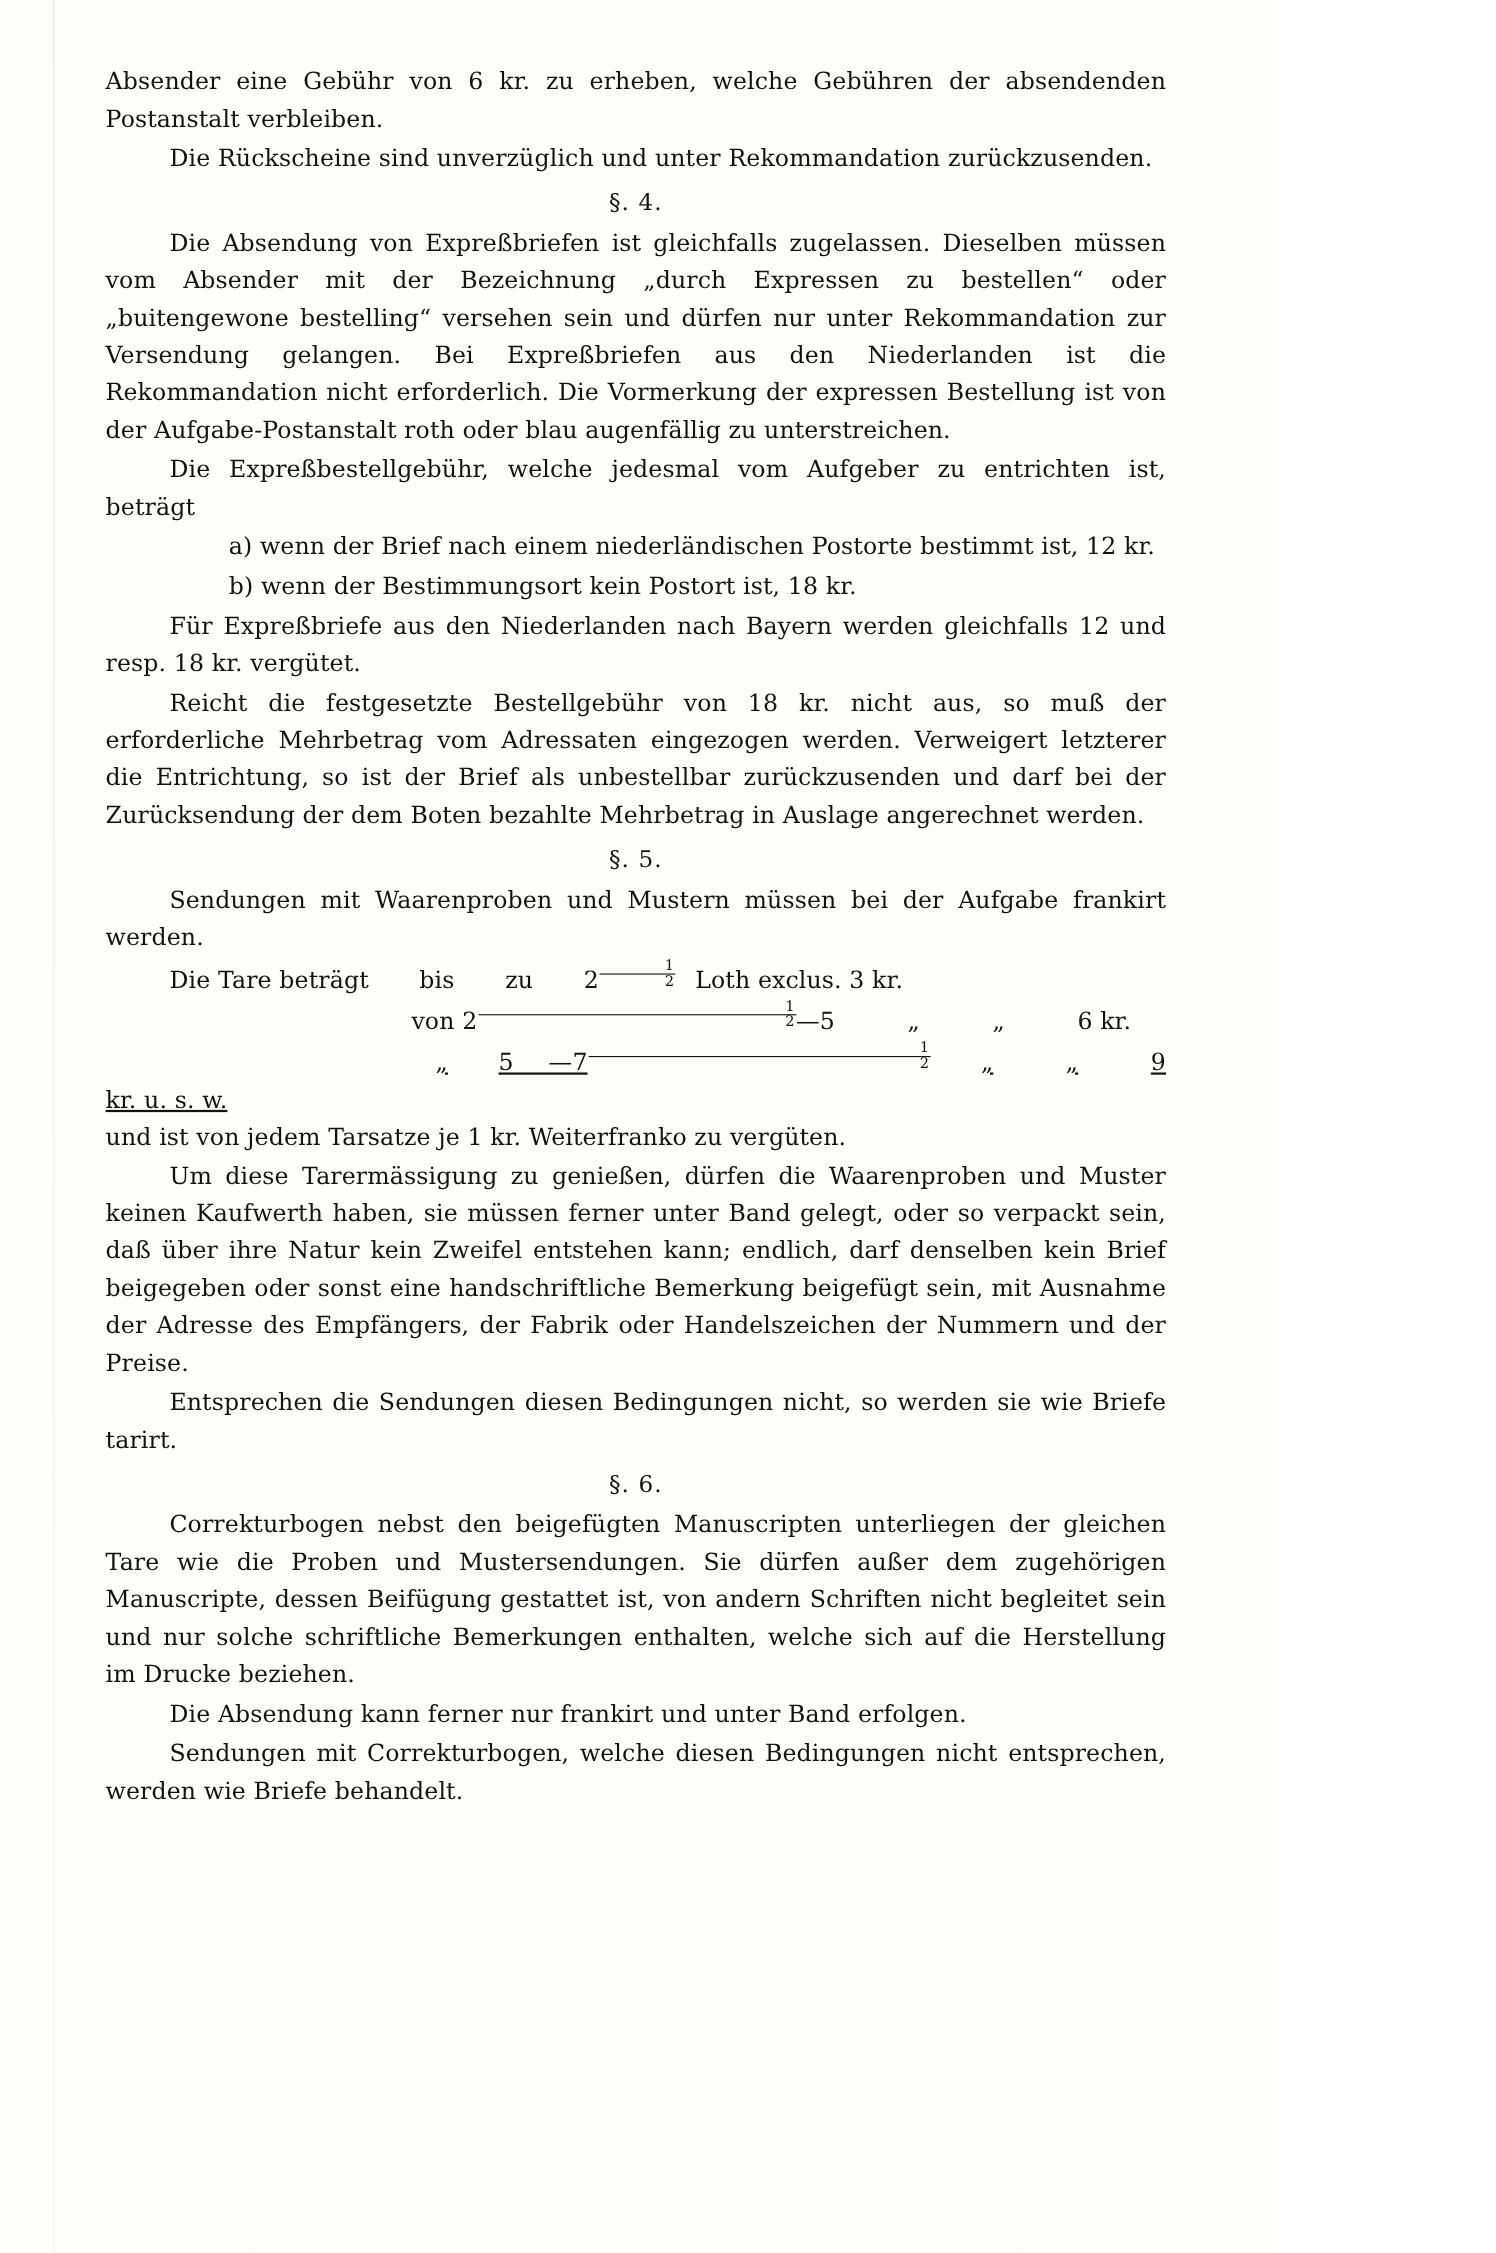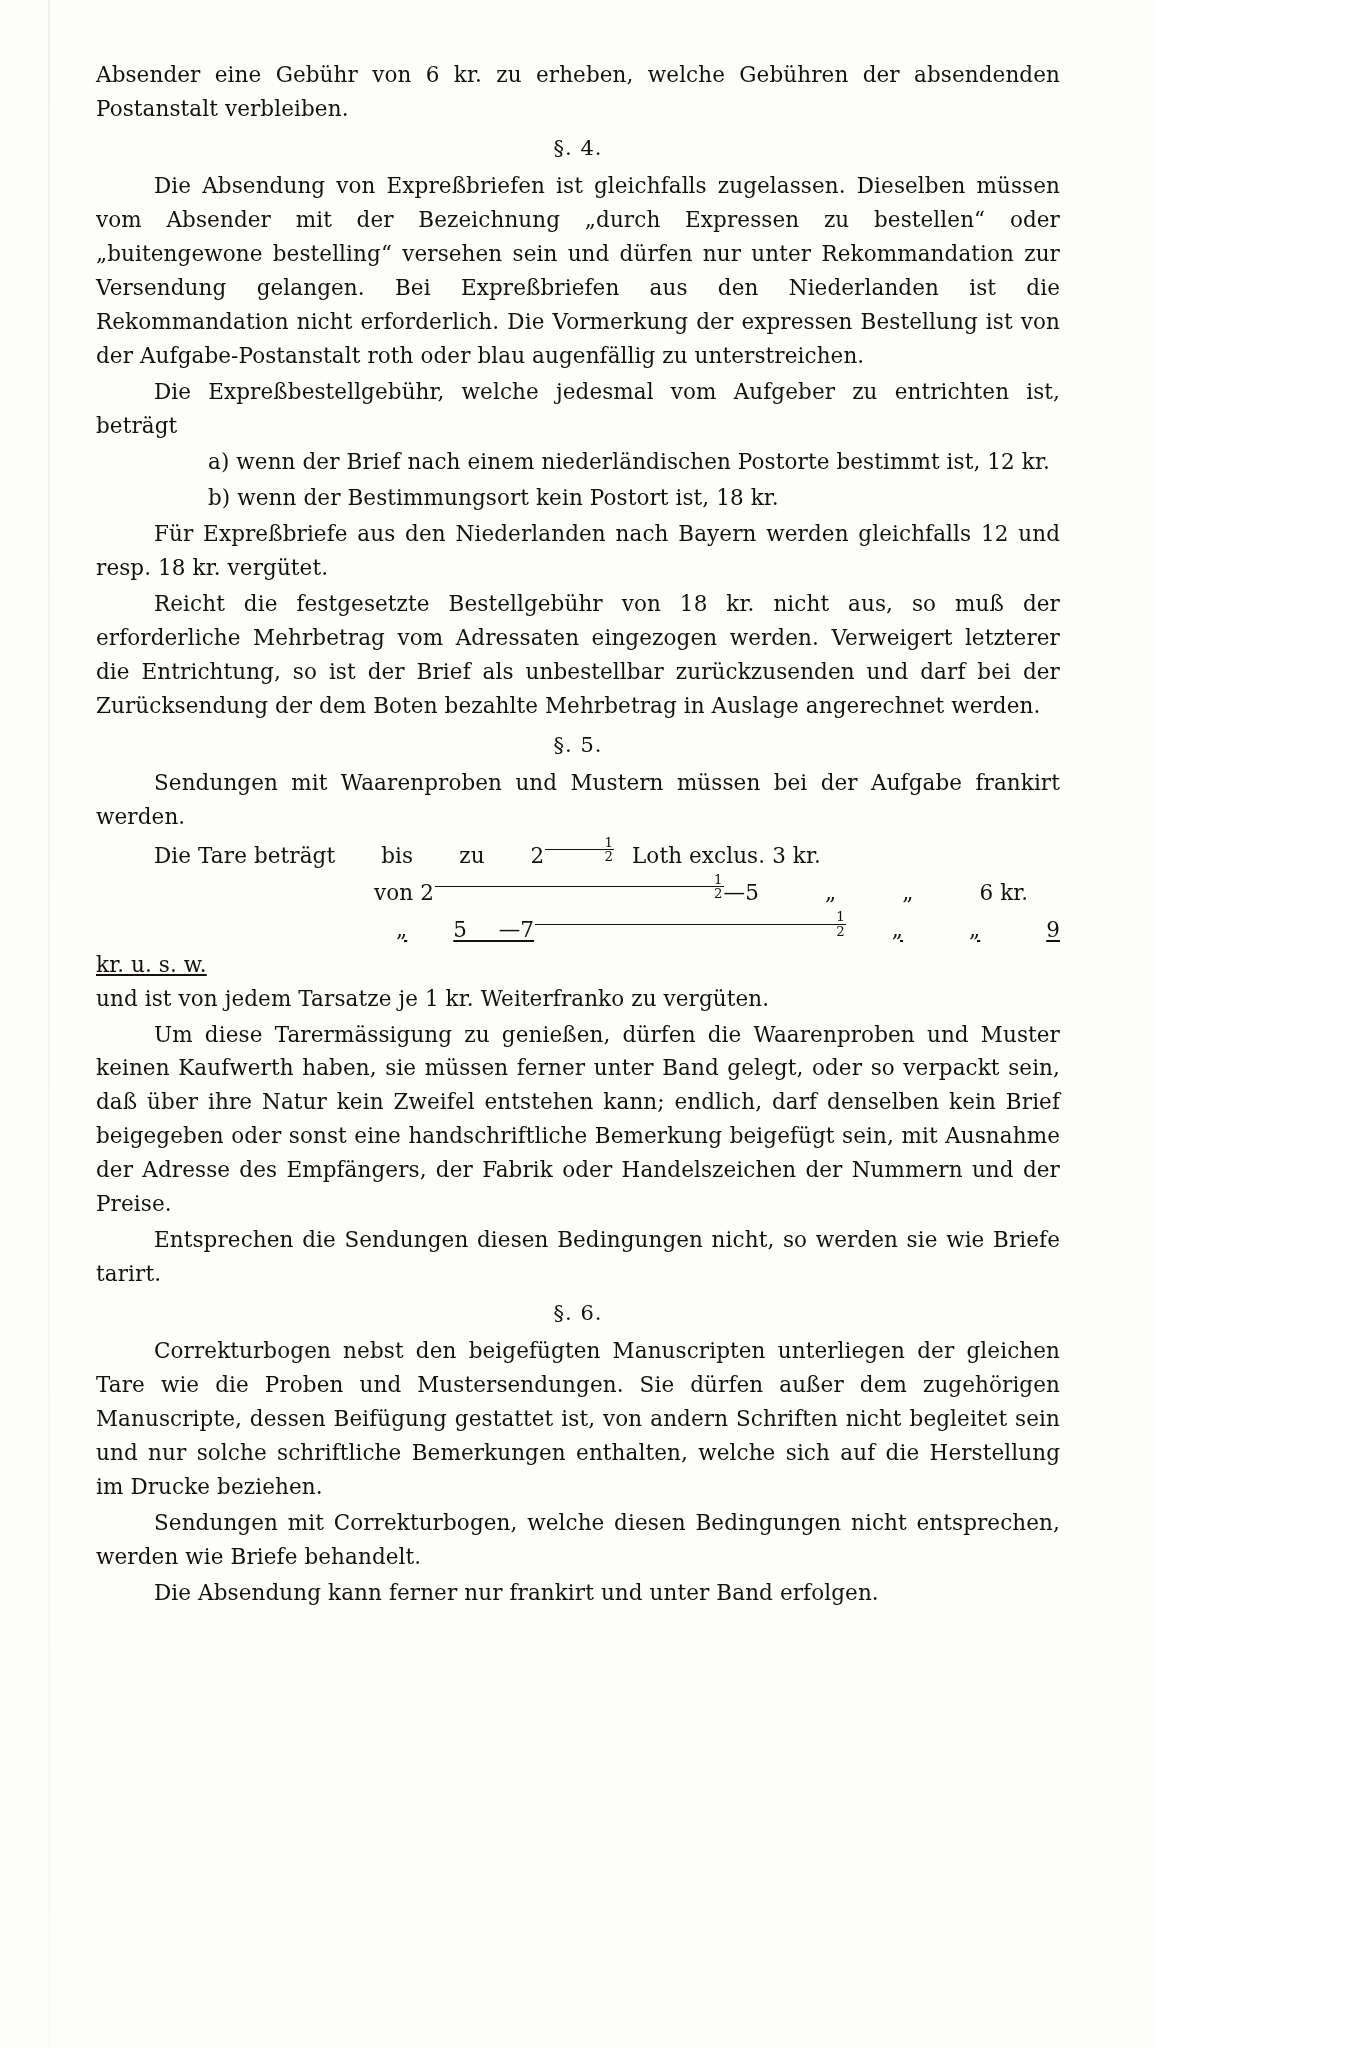--- a/index.html
+++ b/index.html
@@ -91,20 +91,21 @@
 </head>
 <body>
 
 <div class="page">
   <div class="edge-left"></div>
 
   <div class="doc">
 
     <p class="para noindent">Absender eine Gebühr von 6 kr. zu erheben, welche Gebühren der absendenden Postanstalt verbleiben.</p>
 
+    <p class="para">Die Rückscheine sind unverzüglich und unter Rekommandation zurückzusenden.</p>
 
     <div class="section-head">§. 4.</div>
 
     <p class="para">Die Absendung von Expreßbriefen ist gleichfalls zugelassen.  Dieselben müssen vom Absender mit der Bezeichnung „durch Expressen zu bestellen“ oder „buitengewone bestelling“ versehen sein und dürfen nur unter Rekommandation zur Versendung gelangen.  Bei Expreßbriefen aus den Niederlanden ist die Rekommandation nicht erforderlich.  Die Vormerkung der expressen Bestellung ist von der Aufgabe-Postanstalt roth oder blau augenfällig zu unterstreichen.</p>
 
     <p class="para">Die Expreßbestellgebühr, welche jedesmal vom Aufgeber zu entrichten ist, beträgt</p>
 
     <p class="item-line">a) wenn der Brief nach einem niederländischen Postorte bestimmt ist, 12 kr.</p>
     <p class="item-line">b) wenn der Bestimmungsort kein Postort ist, 18 kr.</p>
 
@@ -132,18 +133,18 @@
     <p class="para noindent">und ist von jedem Tarsatze je 1 kr. Weiterfranko zu vergüten.</p>
 
     <p class="para">Um diese Tarermässigung zu genießen, dürfen die Waarenproben und Muster keinen Kaufwerth haben, sie müssen ferner unter Band gelegt, oder so verpackt sein, daß über ihre Natur kein Zweifel entstehen kann; endlich, darf denselben kein Brief beigegeben oder sonst eine handschriftliche Bemerkung beigefügt sein, mit Ausnahme der Adresse des Empfängers, der Fabrik oder Handelszeichen der Nummern und der Preise.</p>
 
     <p class="para">Entsprechen die Sendungen diesen Bedingungen nicht, so werden sie wie Briefe tarirt.</p>
 
     <div class="section-head">§. 6.</div>
 
     <p class="para">Correkturbogen nebst den beigefügten Manuscripten unterliegen der gleichen Tare wie die Proben und Mustersendungen.  Sie dürfen außer dem zugehörigen Manuscripte, dessen Beifügung gestattet ist, von andern Schriften nicht begleitet sein und nur solche schriftliche Bemerkungen enthalten, welche sich auf die Herstellung im Drucke beziehen.</p>
 
+    <p class="para">Die Absendung kann ferner nur frankirt und unter Band erfolgen.</p>
+
     <p class="para">Sendungen mit Correkturbogen, welche diesen Bedingungen nicht entsprechen, werden wie Briefe behandelt.</p>
-
-    <p class="para">Die Absendung kann ferner nur frankirt und unter Band erfolgen.</p>
 
   </div>
 </div>
 
 </body></html>

